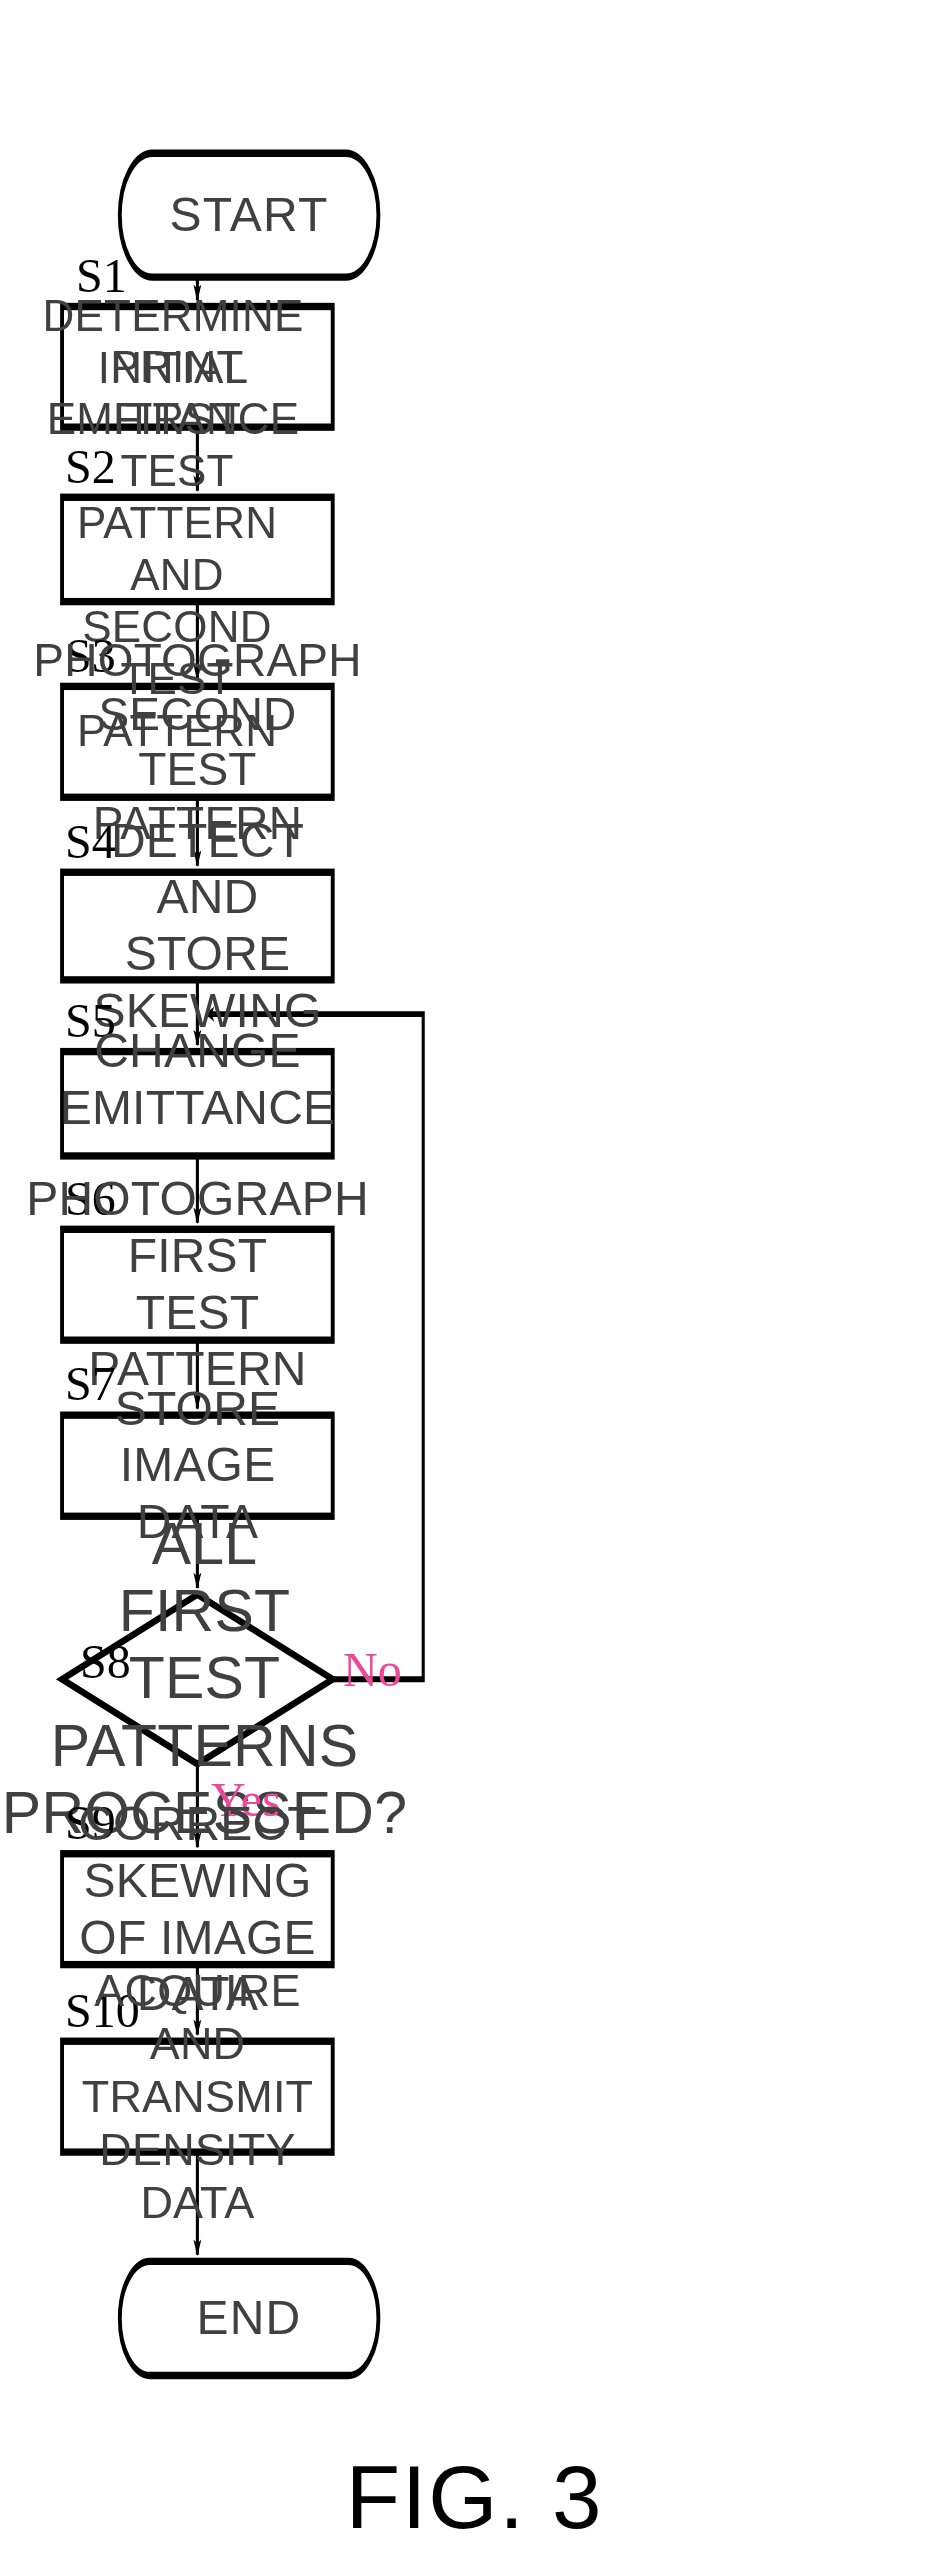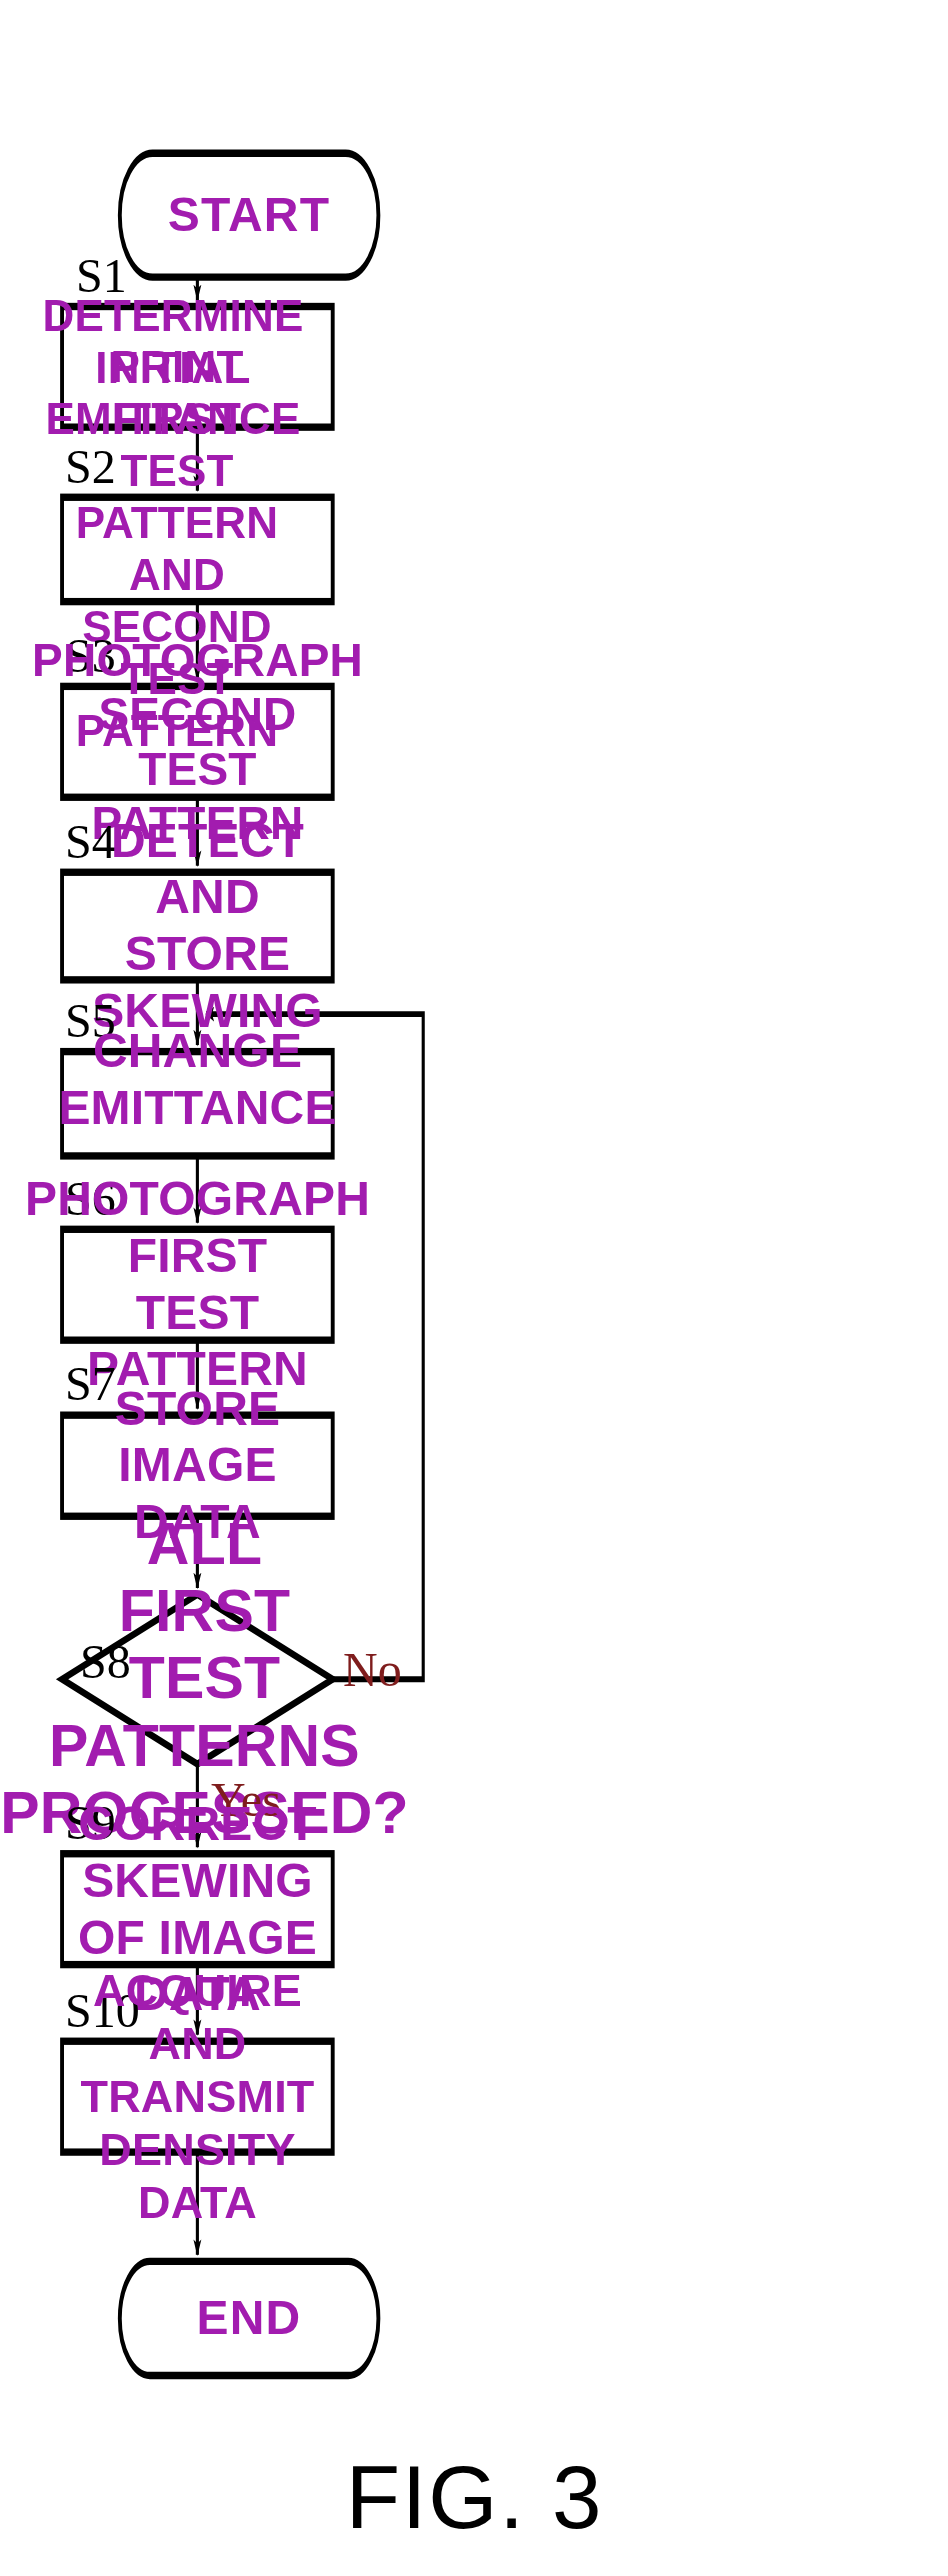--- a/index.html
+++ b/index.html
@@ -28,22 +28,22 @@
     width: 949px;
     height: 2576px;
     display: block;
   }
 
   
   .node-text {
     position: absolute;
     text-align: center;
     font-family: "Liberation Sans", sans-serif;
-    font-weight: 700;
-    color: #a21caf;
+    font-weight: 400;
+    color: #404040;
     line-height: 1.18;
     white-space: pre-line;
     display: flex;
     flex-direction: column;
     align-items: center;
     justify-content: center;
     letter-spacing: 0.2px;
   }
   .proc-text {
     font-size: 26px;
@@ -60,21 +60,21 @@
     position: absolute;
     font-family: "Liberation Serif", serif;
     font-size: 26px;
     color: #000000;
     white-space: nowrap;
   }
   .edge-label {
     position: absolute;
     font-family: "Liberation Serif", serif;
     font-size: 26px;
-    color: #7f1d1d;
+    color: #ec4899;
     white-space: nowrap;
   }
   .fig-caption {
     position: absolute;
     left: 0;
     width: 949px;
     text-align: center;
     font-family: "Liberation Sans", sans-serif;
     font-size: 48px;
     letter-spacing: 1.7px;

